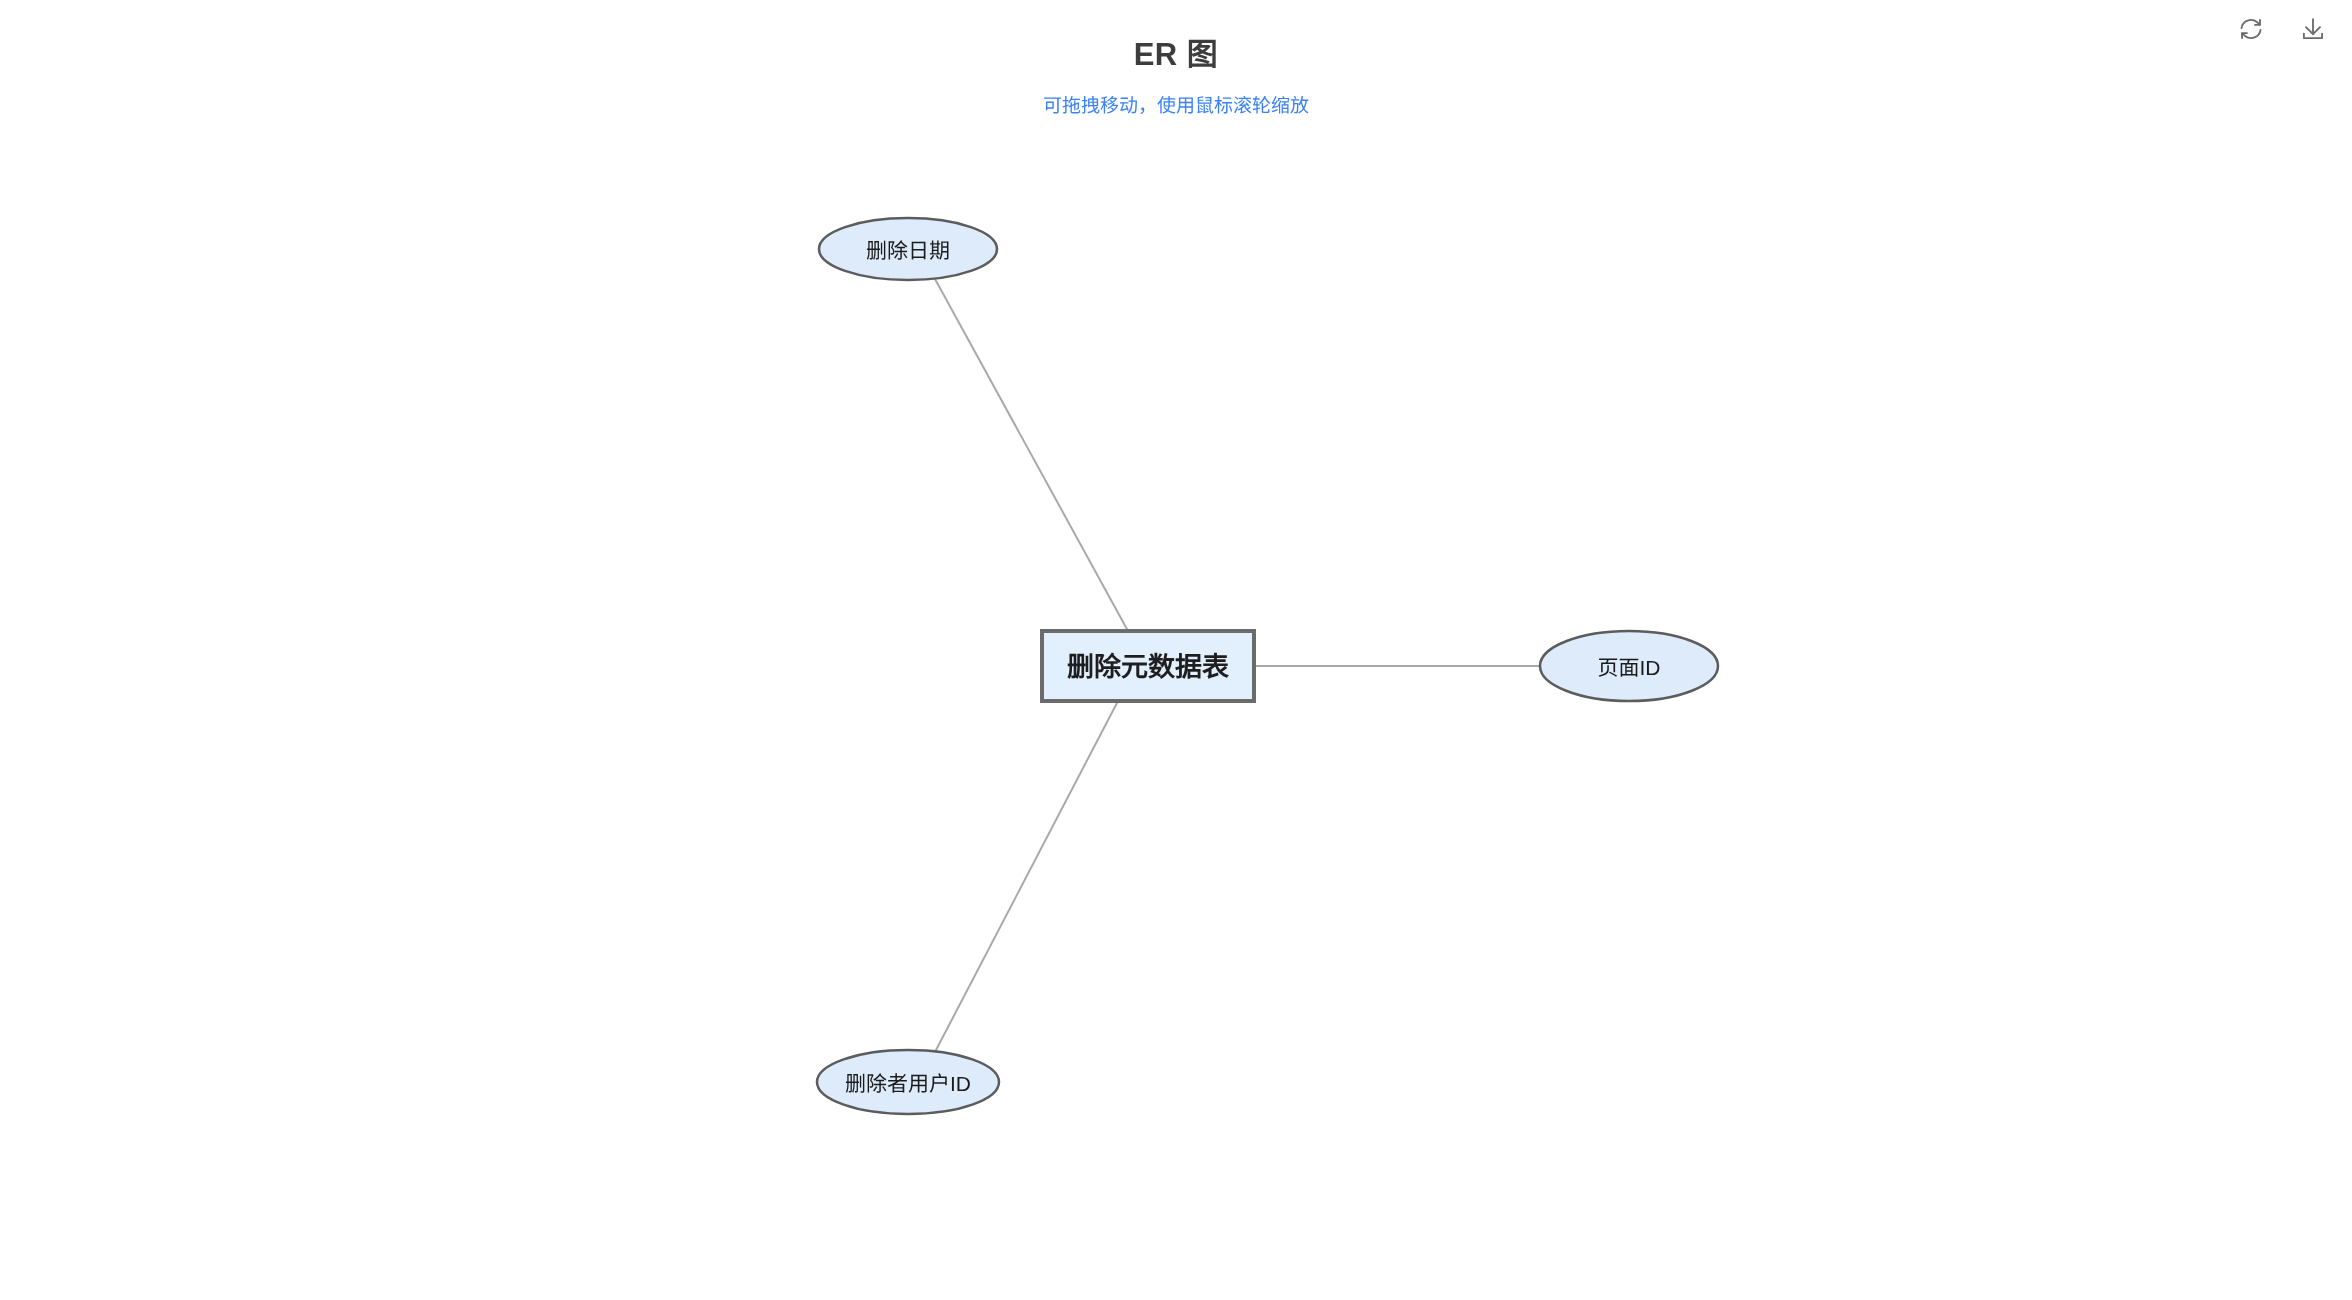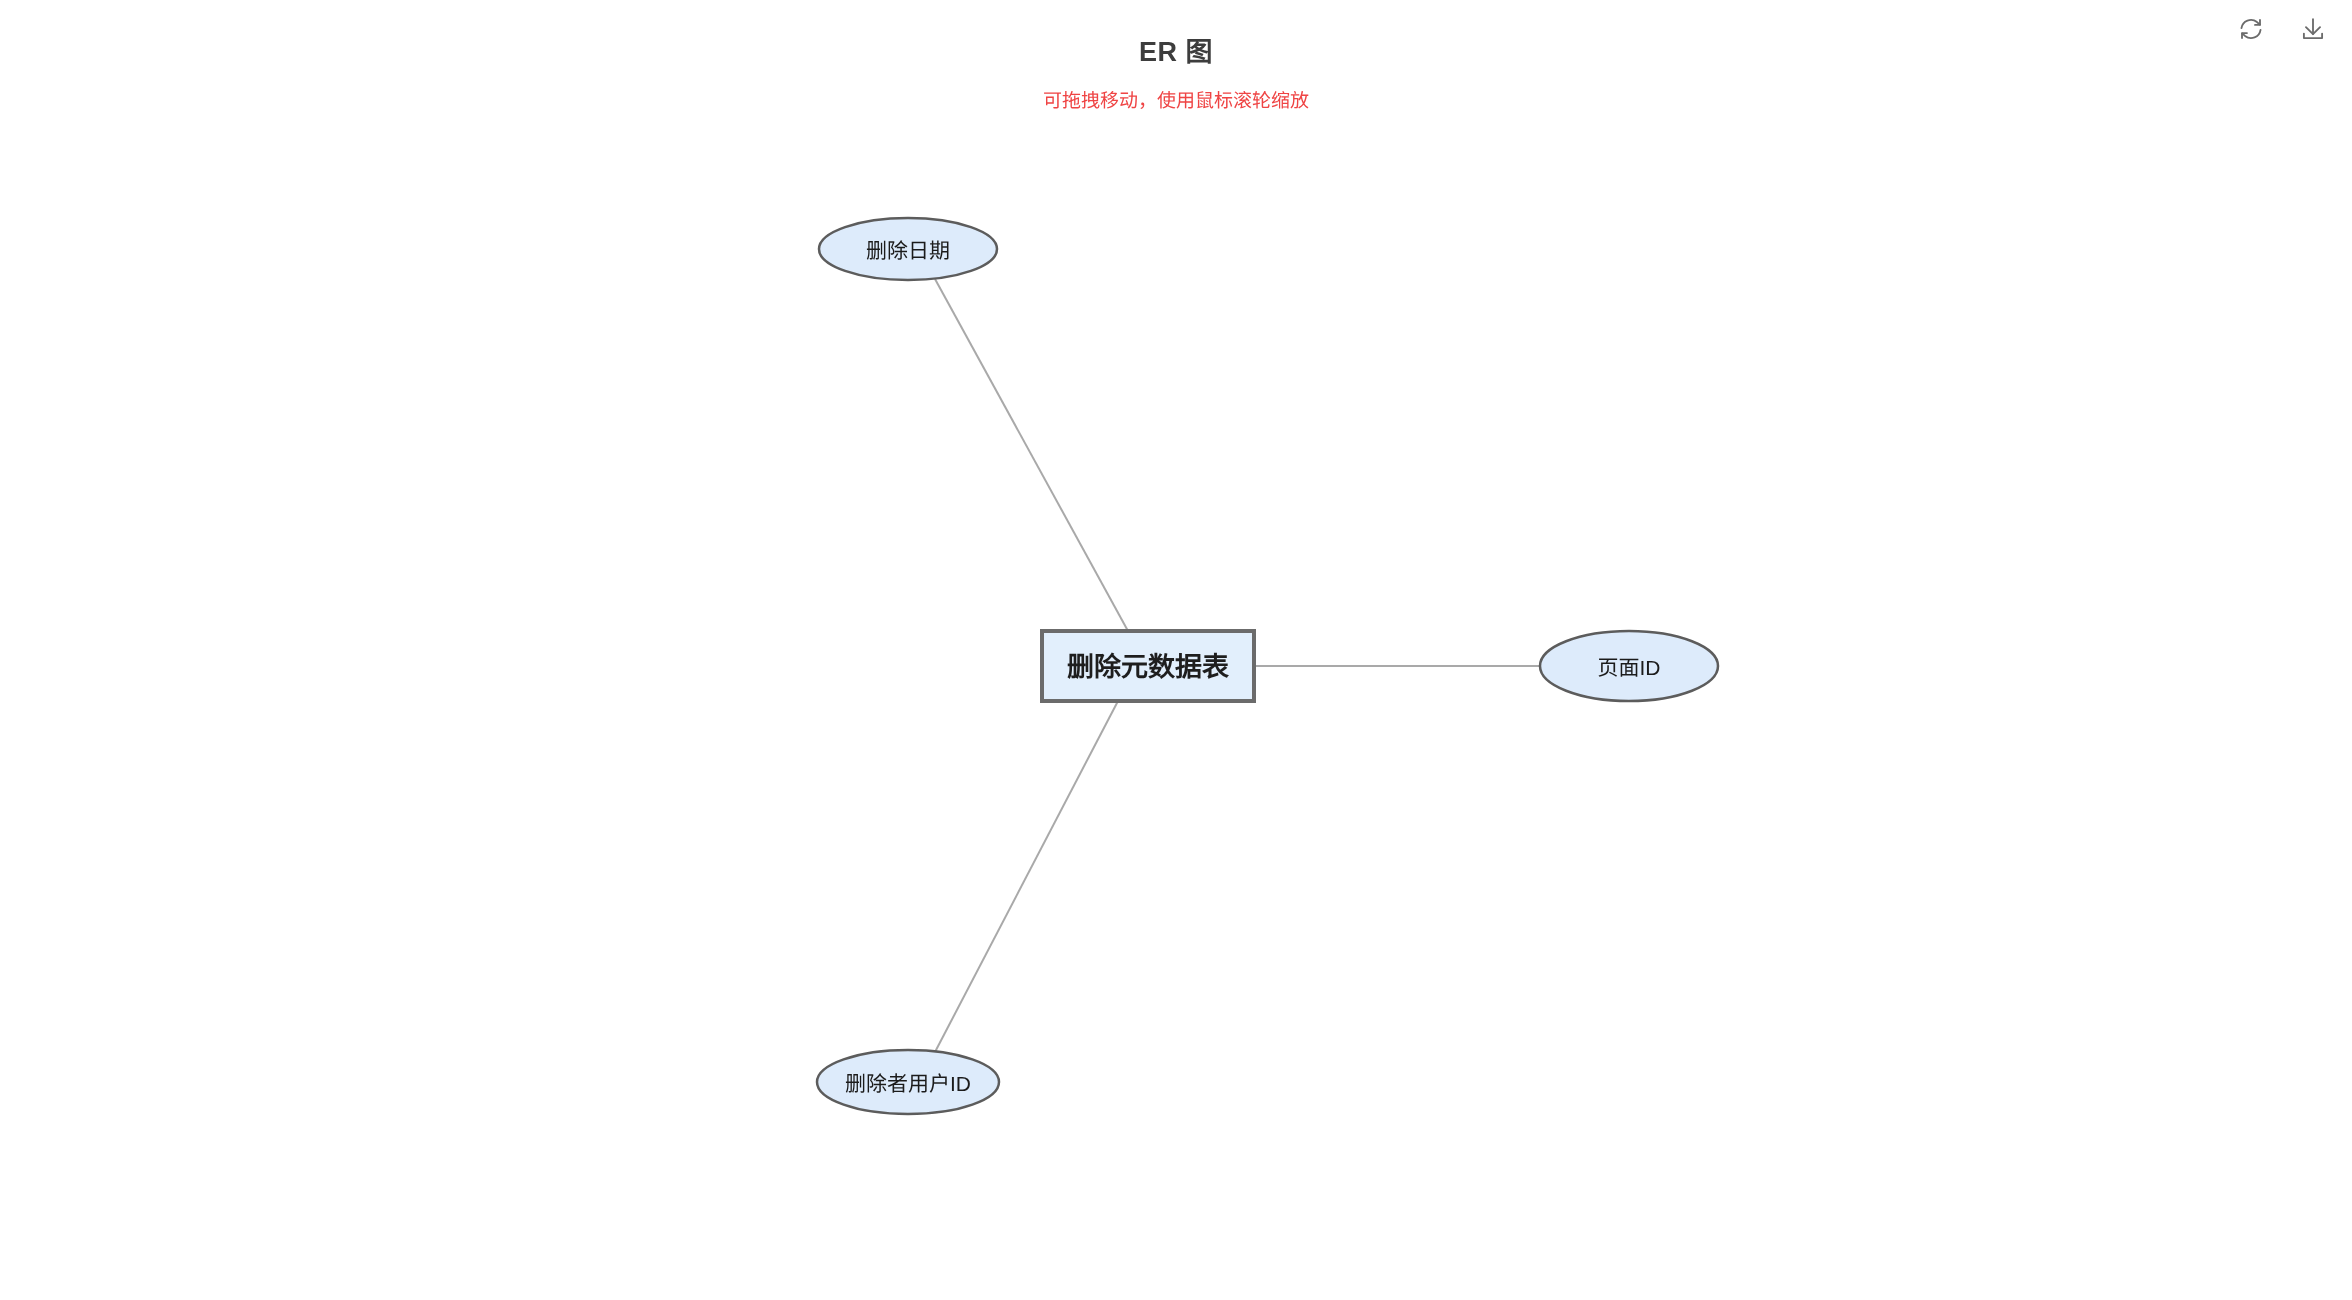--- a/index.html
+++ b/index.html
@@ -54,32 +54,32 @@
     top: 0;
     left: 0;
     width: 2352px;
     text-align: center;
     z-index: 20;
     pointer-events: none;
   }
   .page-title {
     margin: 0;
     padding-top: 36px;
-    font-size: 27px;
+    font-size: 31px;
     font-weight: bold;
     color: #3d3d3d;
     letter-spacing: 0.5px;
     line-height: 1.2;
   }
   .page-subtitle {
     margin: 0;
     padding-top: 22px;
     font-size: 19px;
     font-weight: normal;
-    color: #ef4444;
+    color: #3b82f6;
     line-height: 1.2;
   }
 
   
   .canvas {
     position: absolute;
     inset: 0;
     cursor: grab;
   }
   .canvas svg {

